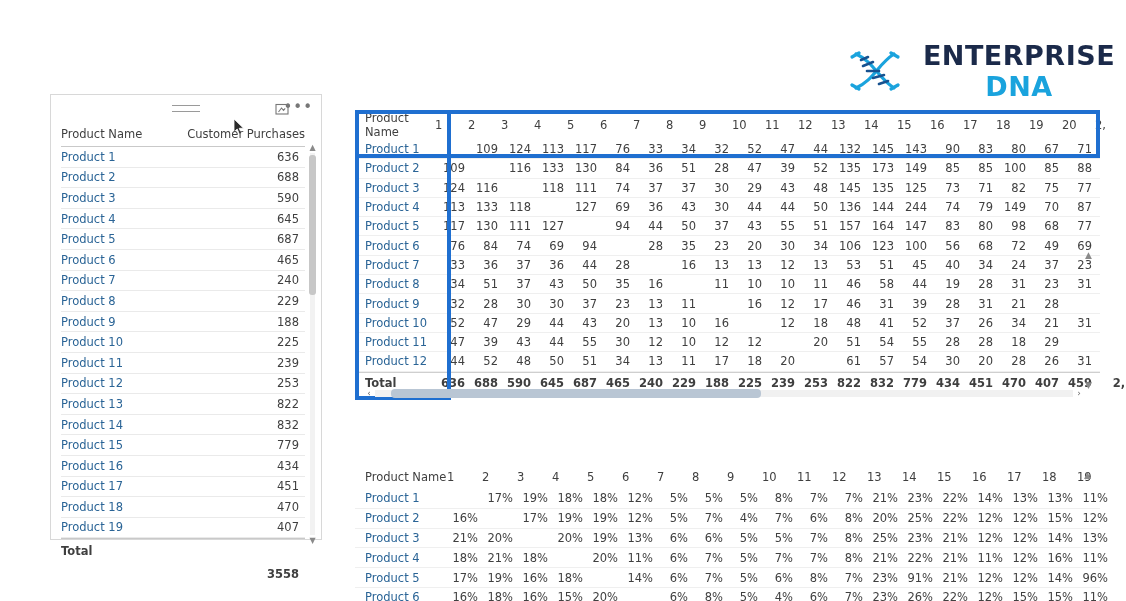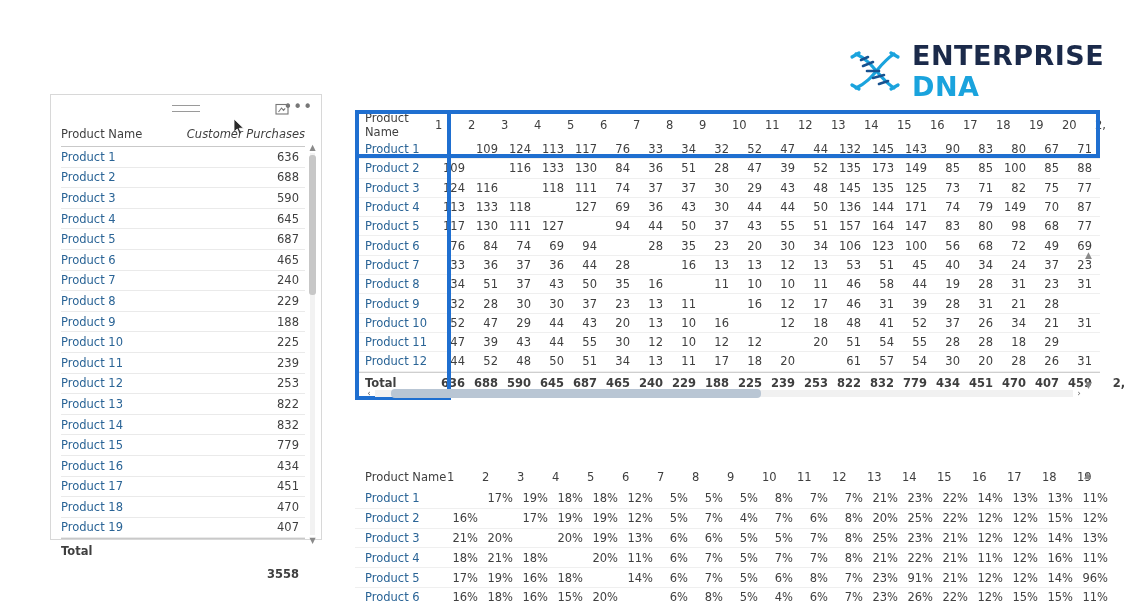--- a/index.html
+++ b/index.html
@@ -19,20 +19,21 @@
   }
 
   
   .logo-wrap {
     position: absolute;
     left: 848px;
     top: 40px;
     display: flex;
     align-items: center;
     gap: 10px;
+    text-align: center;
   }
   .logo-mark {
     width: 54px;
     height: 42px;
   }
   .logo-text {
     font-size: 27px;
     font-weight: bold;
     letter-spacing: 0.5px;
     color: #1b2a4a;
@@ -101,21 +102,21 @@
     font-size: 11.5px;
     color: #3f3f3f;
   }
   .lv-colhead {
     display: flex;
     border-bottom: 1px solid #c9c9c9;
     padding-bottom: 5px;
     padding-top: 2px;
   }
   .lv-colhead .c1 { width: 120px; }
-  .lv-colhead .c2 { width: 124px; text-align: right; font-style: italic; }
+  .lv-colhead .c2 { width: 124px; text-align: right; }
   .lv-row {
     display: flex;
     border-bottom: 1px solid #eaeaea;
     height: 19.6px;
     align-items: center;
   }
   .lv-row .c1 { width: 120px; color: #2a6496; }
   .lv-row .c2 { width: 118px; text-align: right; color: #3f3f3f; }
   .lv-total {
     display: flex;
@@ -578,21 +579,21 @@
             <div class="mx-cell">127</div>
             <div class="mx-cell">69</div>
             <div class="mx-cell">36</div>
             <div class="mx-cell">43</div>
             <div class="mx-cell">30</div>
             <div class="mx-cell">44</div>
             <div class="mx-cell">44</div>
             <div class="mx-cell">50</div>
             <div class="mx-cell">136</div>
             <div class="mx-cell">144</div>
-            <div class="mx-cell">171</div>
+            <div class="mx-cell">244</div>
             <div class="mx-cell">74</div>
             <div class="mx-cell">79</div>
             <div class="mx-cell">149</div>
             <div class="mx-cell">70</div>
             <div class="mx-cell">87</div>
             <div class="mx-cell"></div>
           </div>
           <div class="mx-row body">
             <div class="mx-name">Product 5</div>
             <div class="mx-cell">117</div>

